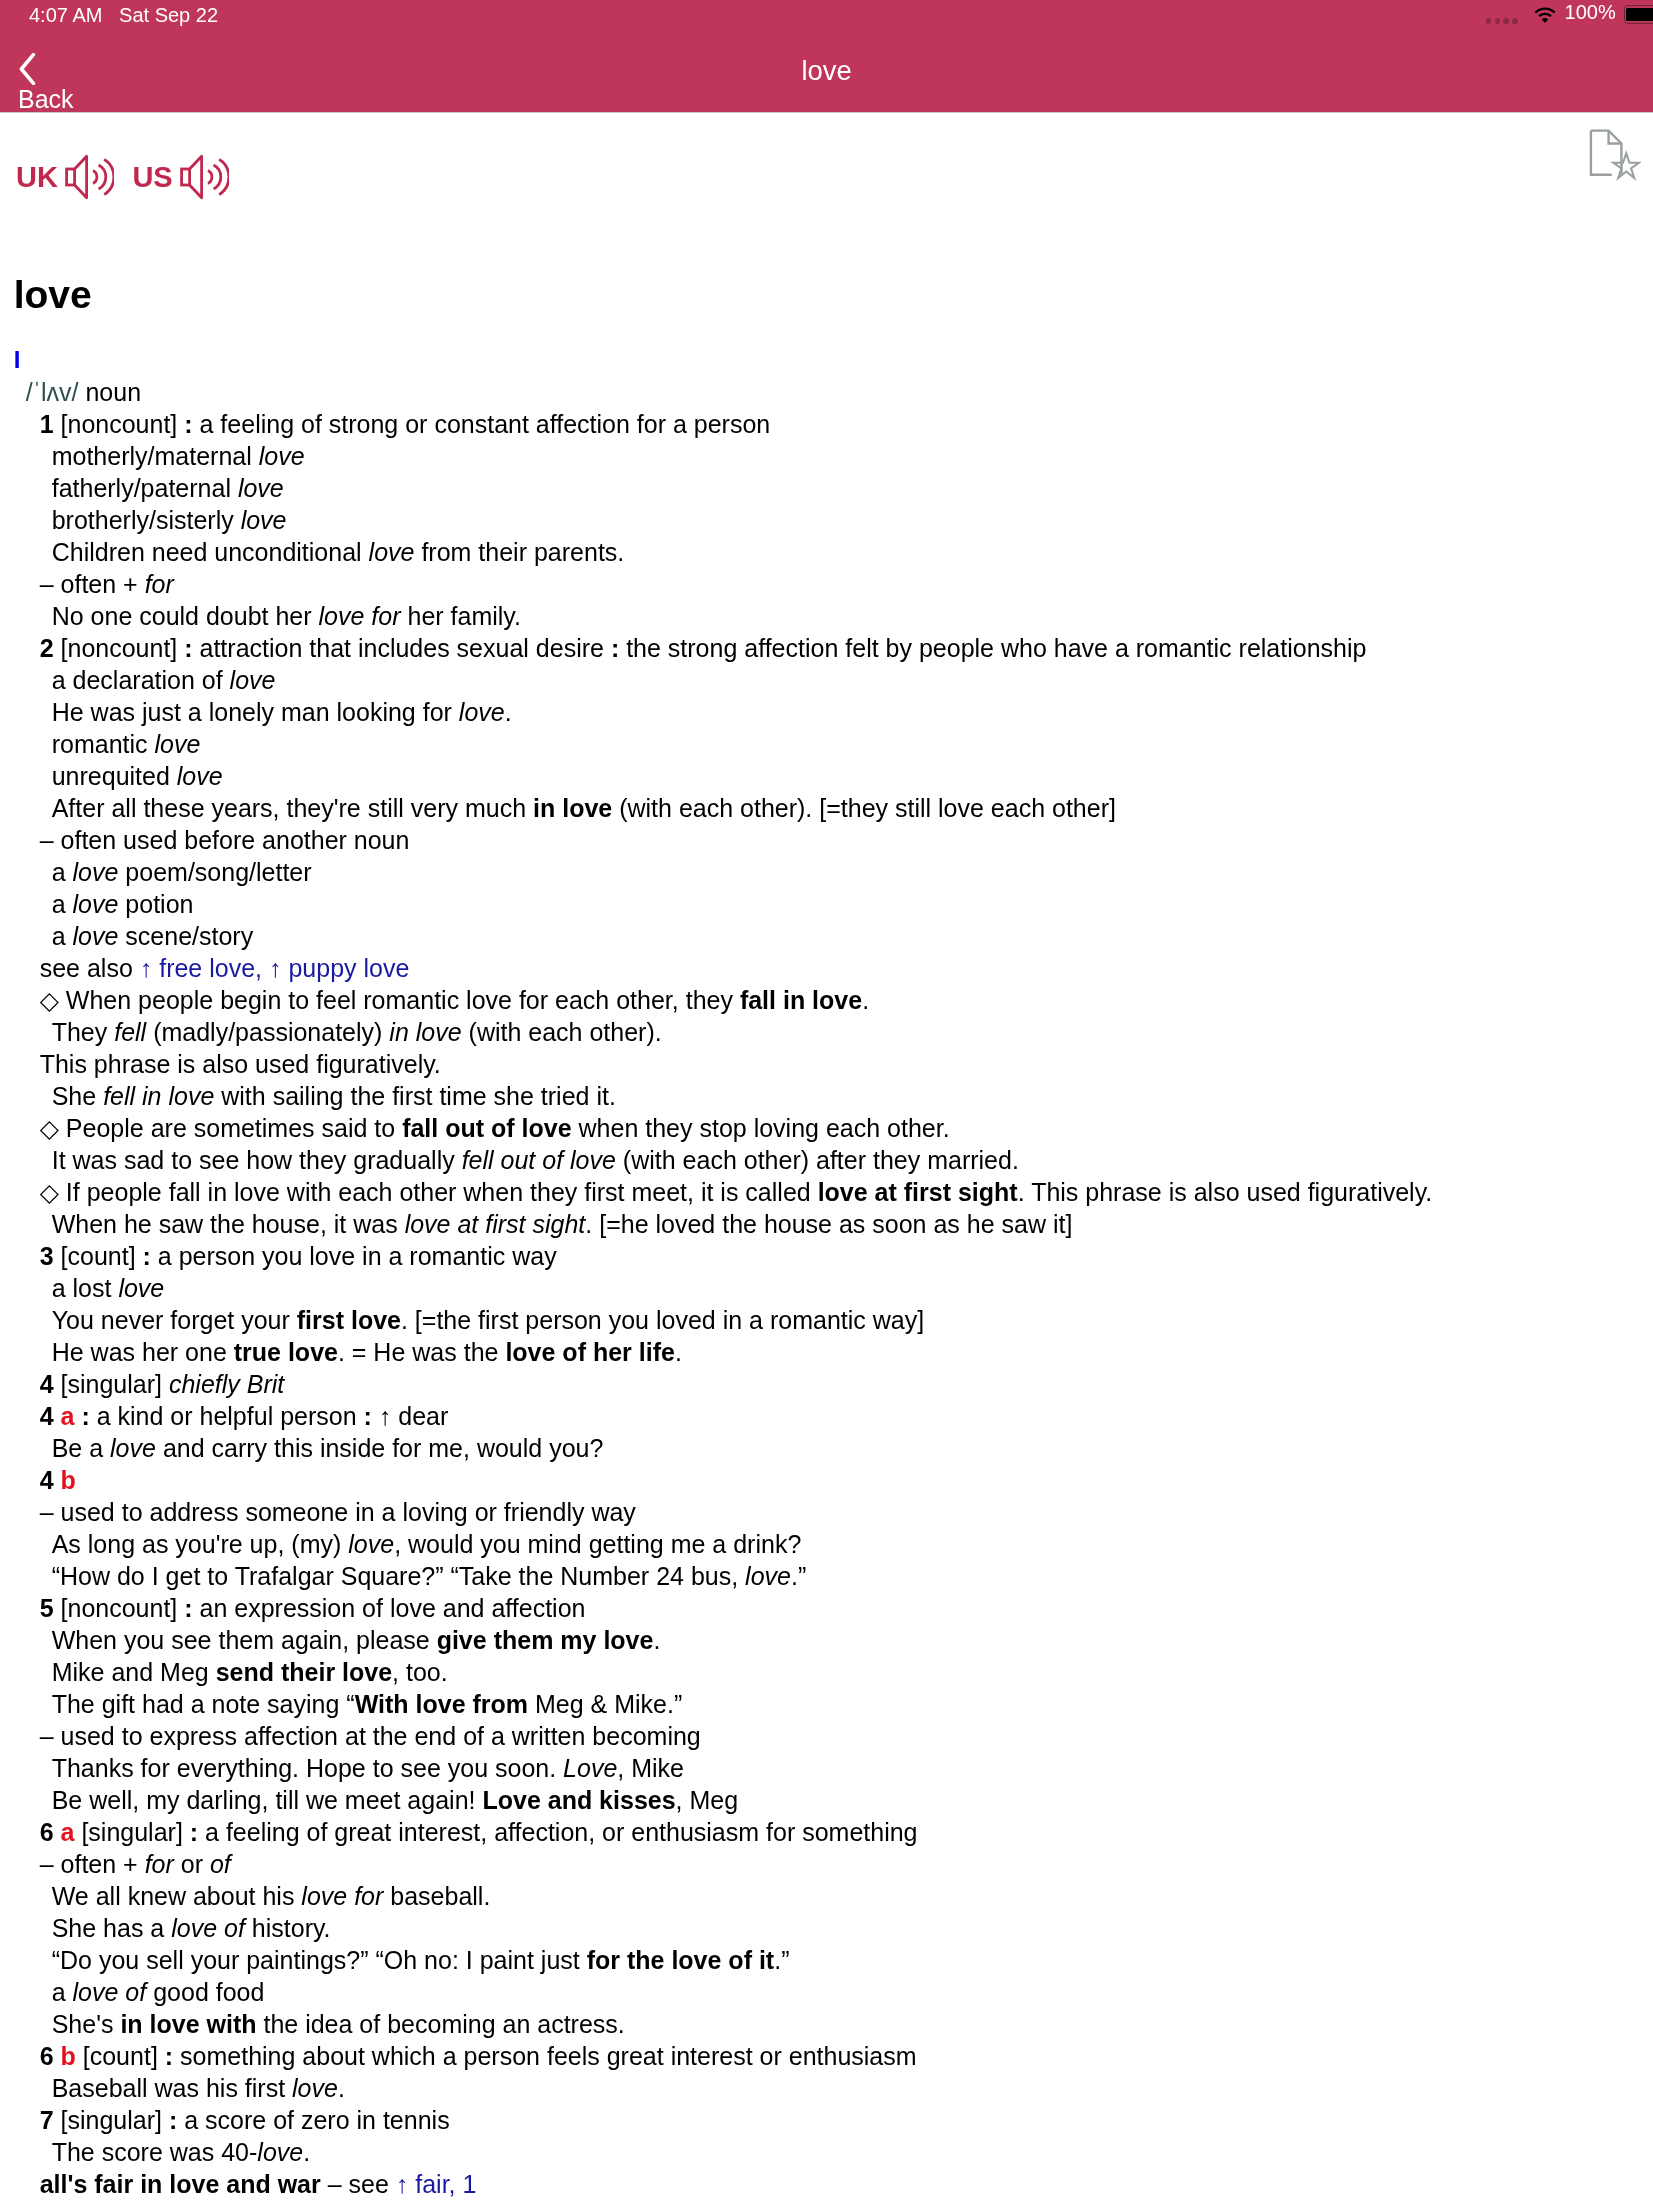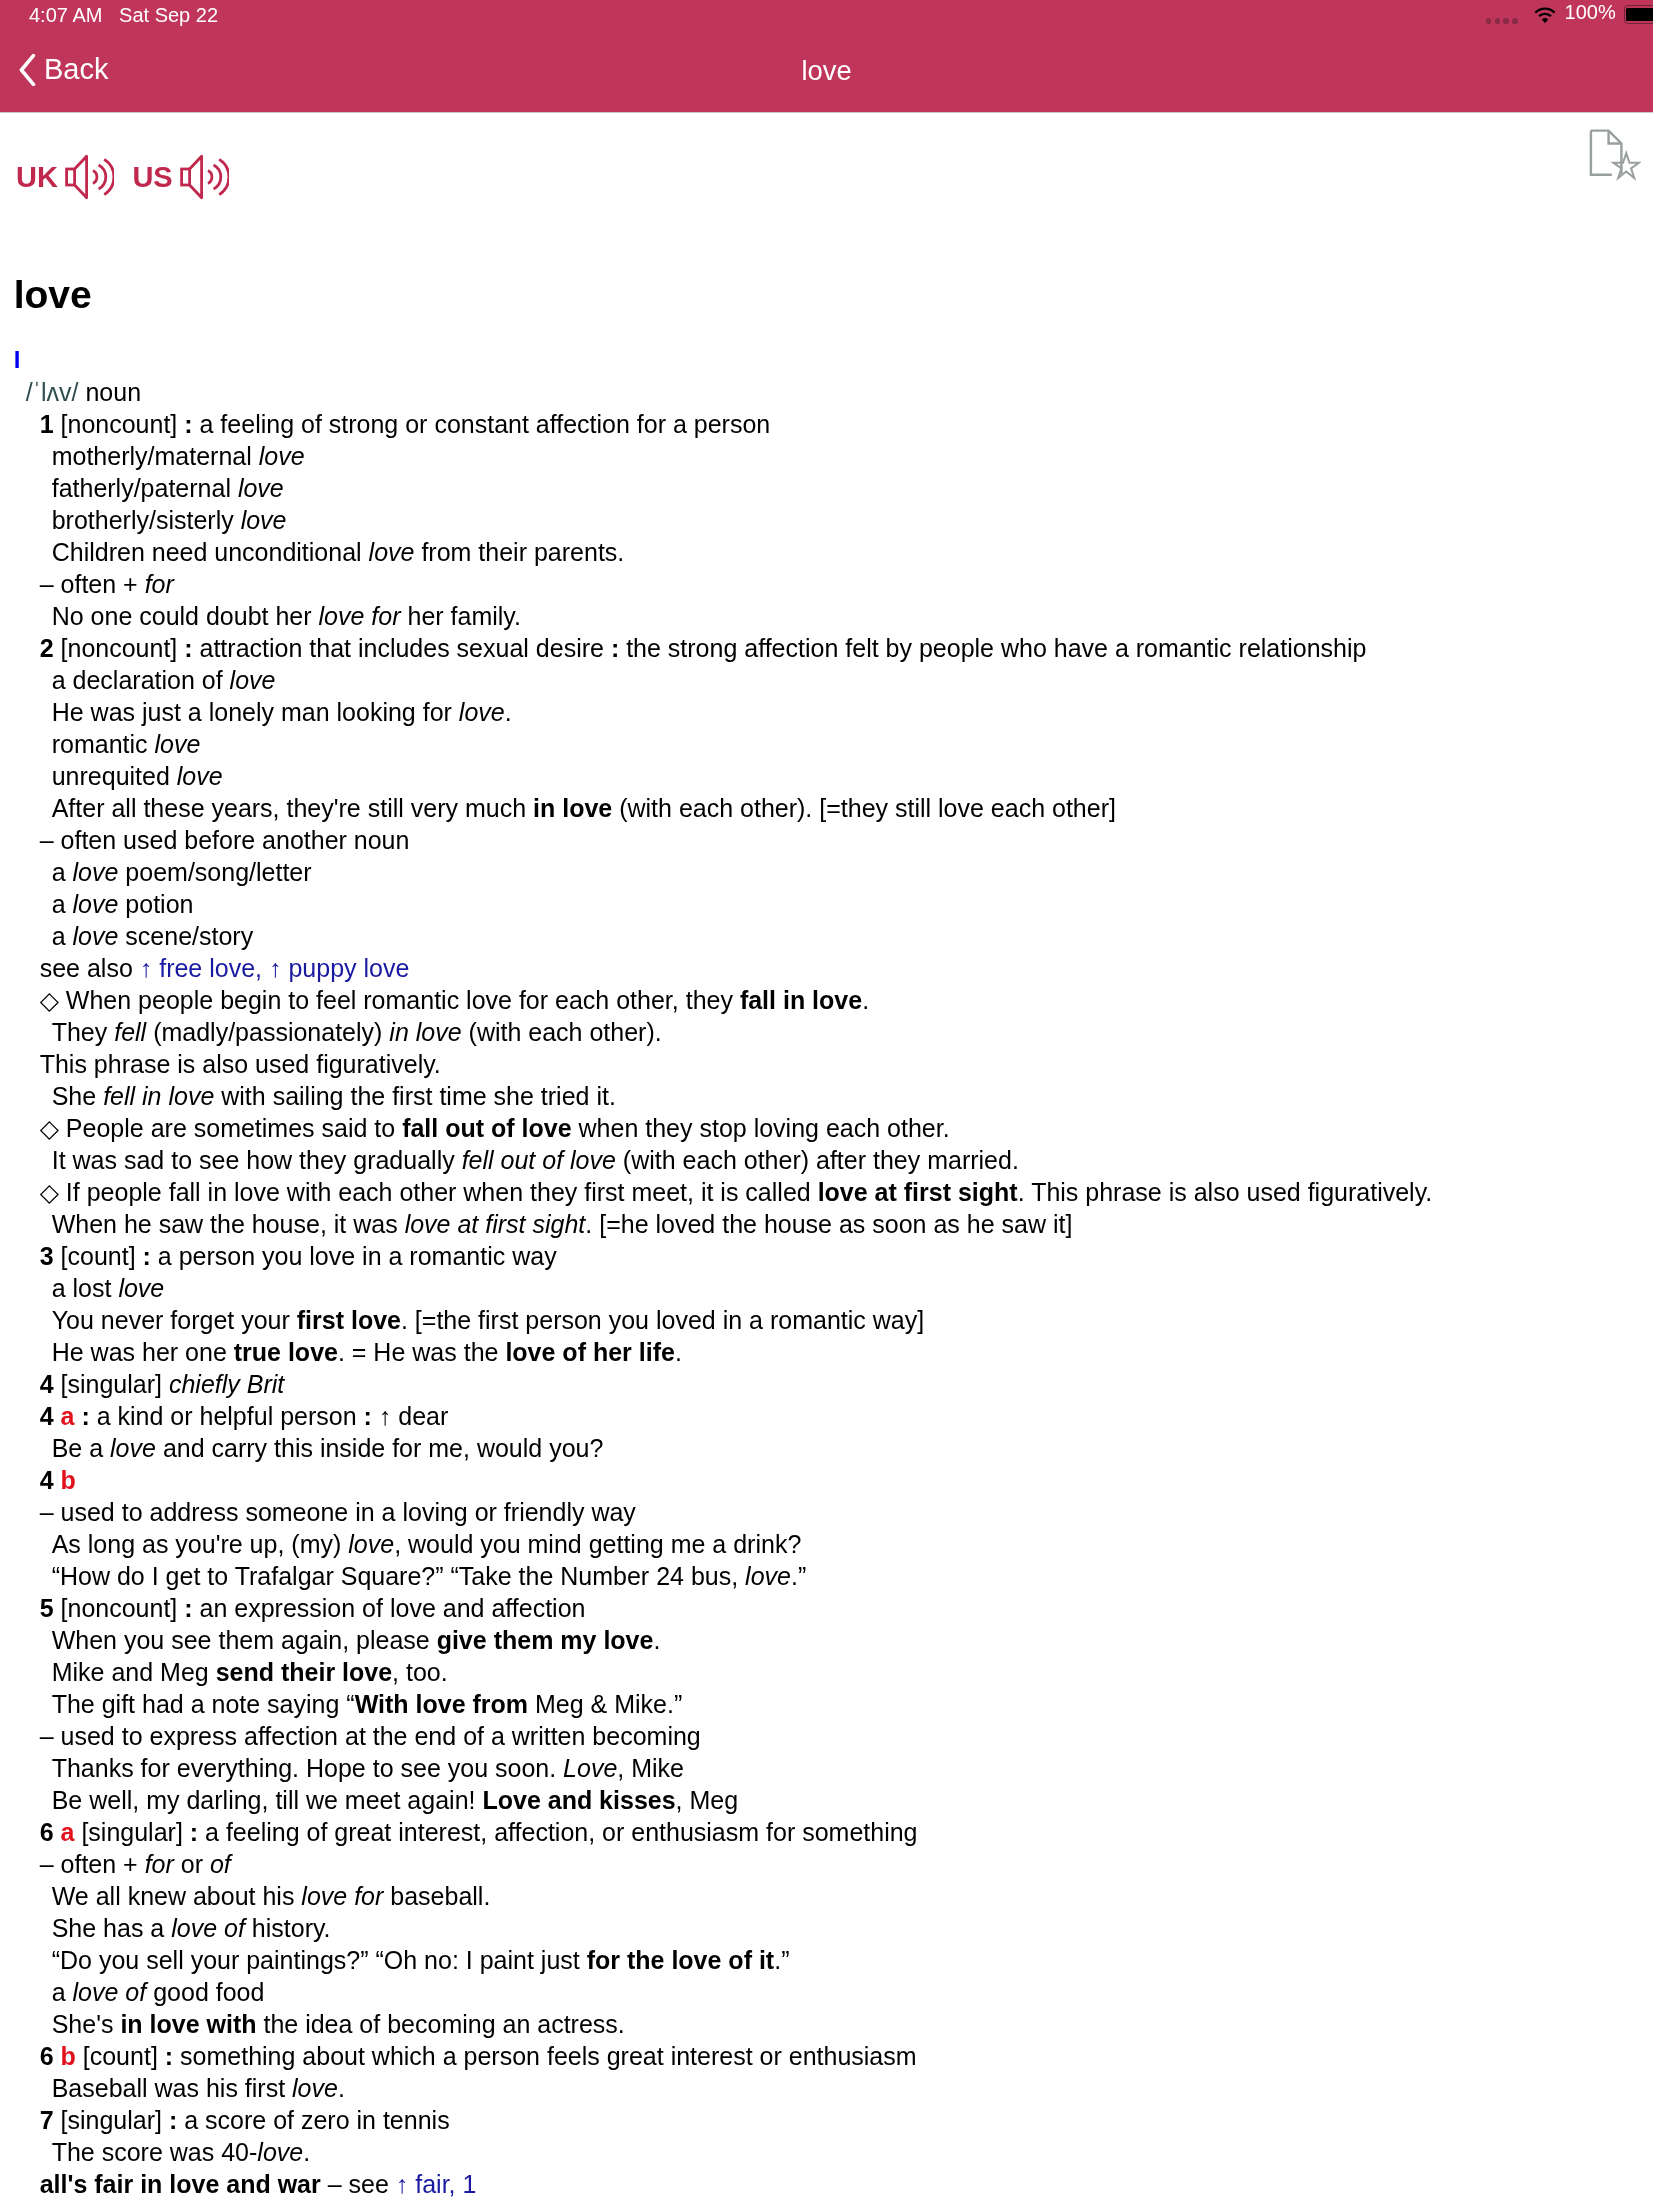--- a/index.html
+++ b/index.html
@@ -9,21 +9,21 @@
   .topbar { position: absolute; left: 0; top: 0; width: 1653px; height: 113px; background: #C0365A; border-bottom: 1.6px solid #c8c8cc; }
   .status { position: absolute; top: 0; left: 0; width: 100%; height: 32px; font-size: 20px; color: #ffffff; margin-left: 21px; }
   .status .time { position: absolute; left: 8px; top: 4px; }
   .status .right { position: absolute; right: 11.3px; top: 1px; display: flex; align-items: flex-end; gap: 8px; }
   .dots { display: flex; gap: 3.2px; margin-right: 6.5px; }
   .dots span { width: 5.7px; height: 5.7px; border-radius: 50%; background: #8b2a45; }
   .battery { width: 39px; height: 18.6px; border: 1.6px solid #6e2538; border-radius: 4px; padding: 1.6px; position: relative; }
   .battery .fill { width: 100%; height: 100%; background: #000; border-radius: 1.6px; }
   .battery::after { content: ""; position: absolute; right: -4.8px; top: 4.8px; width: 2.4px; height: 5.7px; background: #6e2538; border-radius: 0 1.6px 1.6px 0; }
 
-  .back { position: absolute; left: 18px; top: 53px; display: flex; align-items: center; color: #fff; font-size: 29px; cursor: pointer; }
+  .back { position: absolute; left: 18px; top: 53px; display: flex; align-items: flex-start; color: #fff; font-size: 25px; cursor: pointer; flex-direction: column; }
   .back svg { margin-right: 8px; }
   .nav-title { position: absolute; left: 0; width: 1653px; top: 55px; text-align: center; color: #fff; font-size: 27.4px; }
 
   .audio-row { position: absolute; left: 16px; top: 129px; display: flex; align-items: center; }
   .audio-btn { display: flex; align-items: center; margin-right: 18px; cursor: pointer; margin-top: 24px; }
   .audio-btn .lbl { color: #C0284E; font-weight: bold; font-size: 29px; margin-right: 6.5px; }
   .bookmark { position: absolute; left: 1589px; top: 129px; width: 52px; height: 53px; cursor: pointer; }
 
   .content { position: absolute; left: 13.7px; top: 271px; width: 1622px; }
   .headword { font-size: 39px; font-weight: bold; height: 73px; line-height: 48px; }

